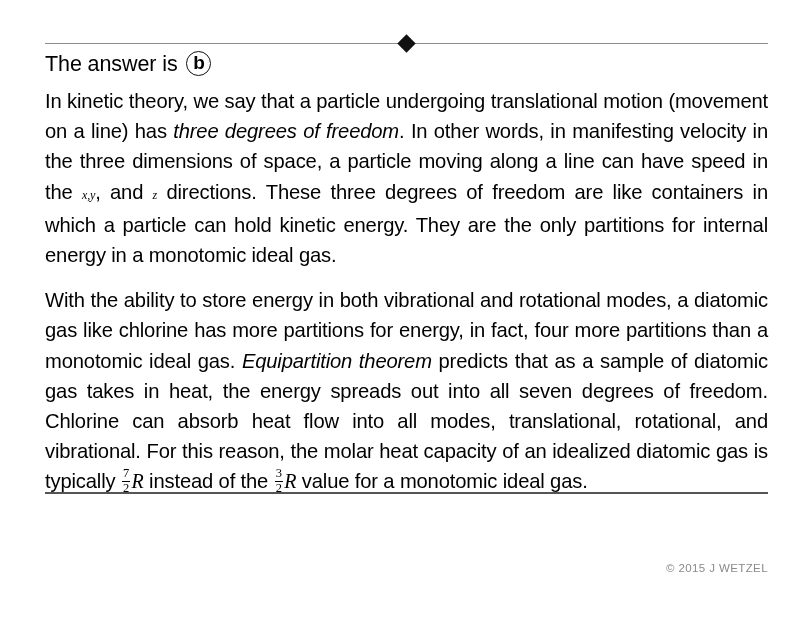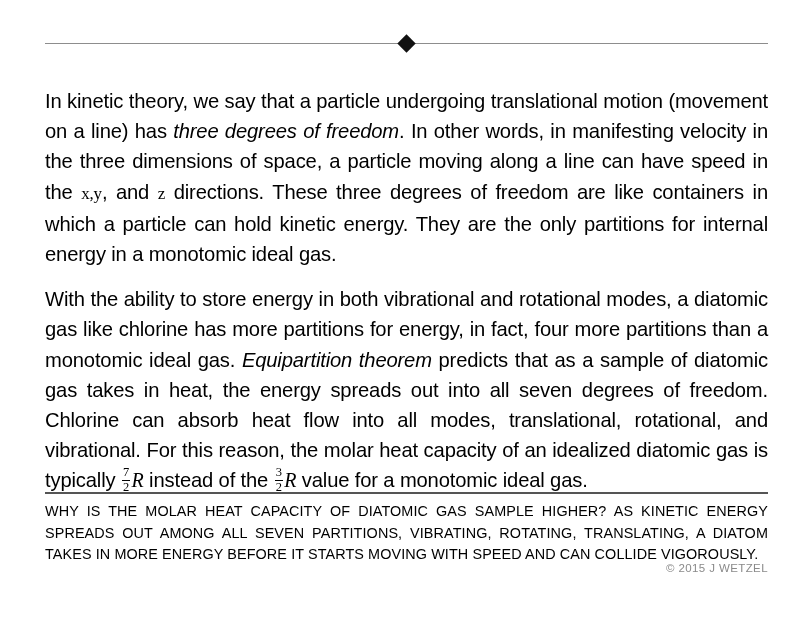--- a/index.html
+++ b/index.html
@@ -105,21 +105,22 @@
     margin: 0 0 15px 0;
   }
   .para:last-child { margin-bottom: 16px; }
   .para.last-line-natural {
     text-align-last: left;
   }
   em.term {
   }
   .mathvar {
     font-family: "Liberation Serif", serif;
-    font-size: 17px;
+    font-style: italic;
+    font-size: 12px;
   }
   .mathR {
     font-family: "Liberation Serif", serif;
     font-style: italic;
     font-size: 20px;
     padding-left: 1px;
   }
   
   .frac {
     display: inline-block;
@@ -175,30 +176,36 @@
 </head>
 <body>
 
 <div class="page">
 
   <div class="top-rule-wrap">
     <div class="top-rule"></div>
     <div class="diamond"></div>
   </div>
 
+  <div class="answer-line">
+    <span>The answer is</span>
+    <span class="circled">
+      <span class="ring"></span>
+      <span class="glyph">b</span>
+    </span>
+  </div>
 
   <div class="body-copy">
 
     <p class="para">
       <span>In kinetic theory, we say that a particle undergoing translational motion (movement on a line) has </span><em class="term">three degrees of freedom</em><span>.  In other words, in manifesting velocity in the three dimensions of space, a particle moving along a line can have speed in the </span><span class="mathvar">x,y</span><span>, and </span><span class="mathvar">z</span><span> directions.  These three degrees  of freedom are like containers in which a particle can hold kinetic energy.  They are the only partitions for internal energy in a monotomic ideal gas.</span>
     </p>
 
     <p class="para last-line-natural">
       <span>With the ability to store energy in both vibrational and rotational modes, a diatomic gas like chlorine has more partitions for energy, in fact, four more partitions than a monotomic ideal gas.  </span><em class="term">Equipartition theorem</em><span> predicts that as a sample of diatomic gas takes in heat, the energy spreads out into all seven degrees of freedom.  Chlorine can absorb heat flow into all modes, translational, rotational, and vibrational.  For this reason, the molar heat capacity of an idealized diatomic gas is typically </span><span class="frac"><span class="num">7</span><span class="bar"></span><span class="den">2</span></span><span class="mathR">R</span><span> instead of the </span><span class="frac"><span class="num">3</span><span class="bar"></span><span class="den">2</span></span><span class="mathR">R</span><span> value for a monotomic ideal gas.</span>
     </p>
 
   </div>
 
   <div class="footer-rule"></div>
-  <div class="footer-copy">WHY IS THE MOLAR HEAT CAPACITY OF DIATOMIC GAS SAMPLE HIGHER?  AS KINETIC ENERGY SPREADS OUT AMONG ALL SEVEN PARTITIONS, VIBRATING, ROTATING, TRANSLATING, A DIATOM TAKES IN MORE ENERGY BEFORE IT STARTS MOVING WITH SPEED AND CAN COLLIDE VIGOROUSLY.</div>
   <div class="copyright">© 2015 J WETZEL</div>
 
 </div>
 
 </body></html>

